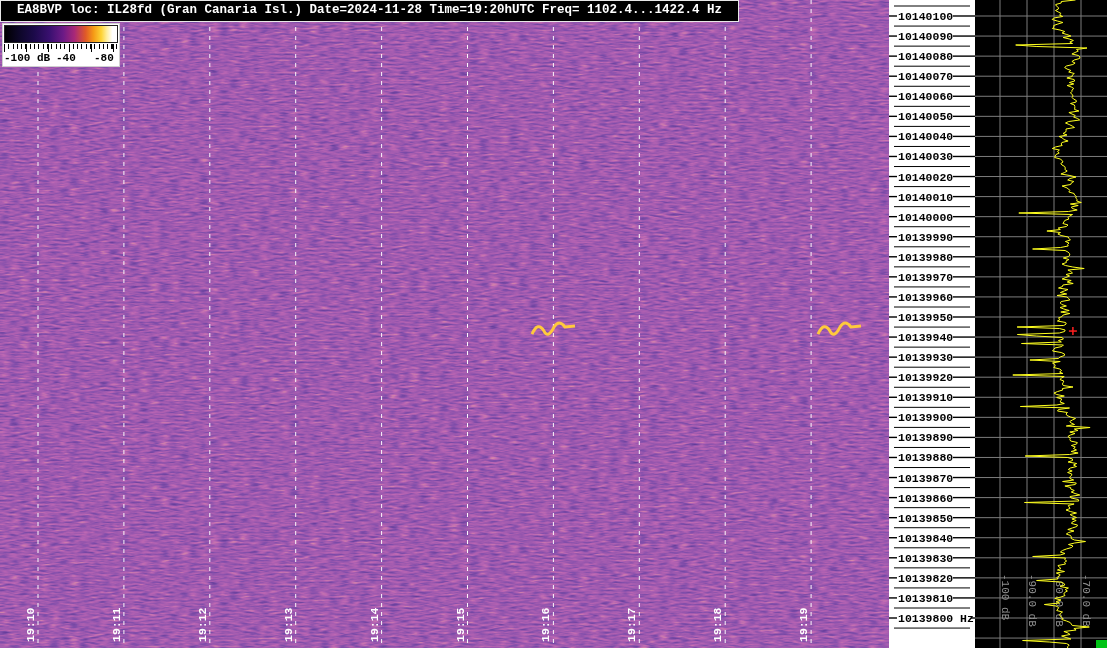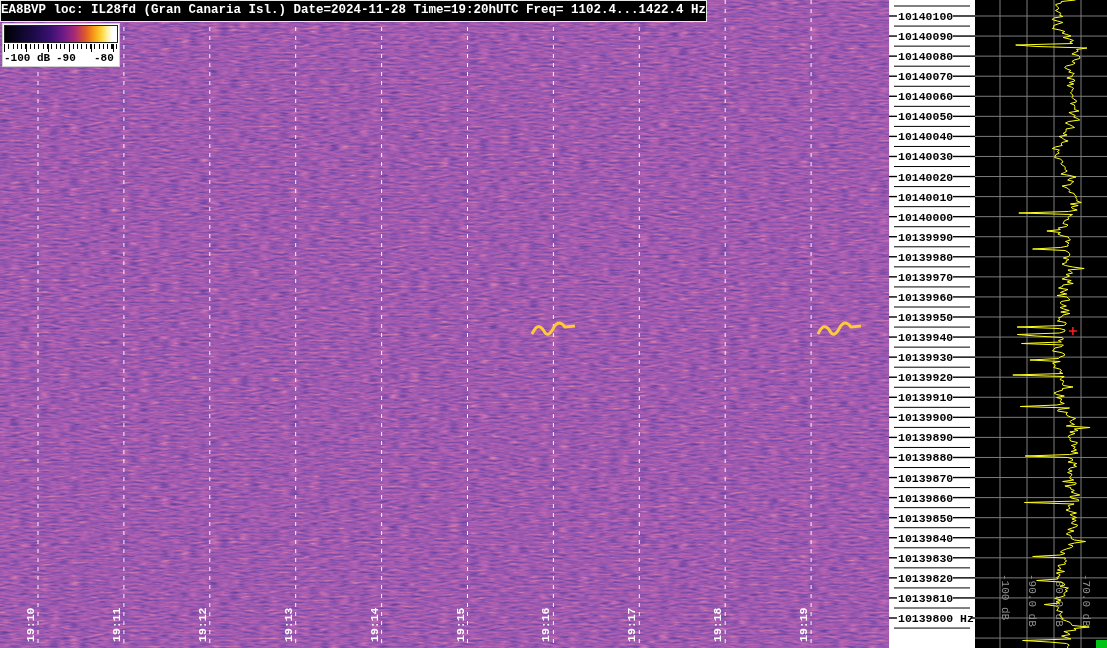--- a/index.html
+++ b/index.html
@@ -1,21 +1,21 @@
 <!DOCTYPE html>
 <html><head>
 <meta charset="utf-8">
 <style>
   html,body{margin:0;padding:0;background:#444;}
   .screen{position:relative;width:1107px;height:648px;overflow:hidden;background:#2a1058;
           font-family:"Liberation Mono","DejaVu Sans Mono",monospace;}
   .waterfall{position:absolute;left:0;top:0;width:889px;height:648px;}
   .waterfall svg{position:absolute;left:0;top:0;}
   .header{position:absolute;left:0;top:0;height:20px;background:#000;border:1px solid #e8e8e8;
-          color:#fff;font-size:12.5px;font-weight:bold;line-height:18px;padding:0 0;white-space:nowrap;}
+          color:#fff;font-size:12.5px;font-weight:bold;line-height:18px;padding:0 16px;white-space:nowrap;}
   .legend{position:absolute;left:2px;top:23px;width:114px;background:#fff;border:1px solid #d0d0d0;padding:1px;}
   .grad{height:16px;border:1px solid #222;
     background:linear-gradient(90deg,#000 0%,#0c0626 12%,#1c0a4a 26%,#3a1070 40%,#6c1a86 52%,
       #a82878 62%,#e05a28 72%,#f59a16 79%,#fdd335 86%,#ffefa0 91%,#fff 96%,#fff 100%);}
   .ruler{height:8px;margin-top:1px;
     background-image:
       repeating-linear-gradient(90deg,#000 0 1px,transparent 1px 4.3px),
       repeating-linear-gradient(90deg,#000 0 1px,transparent 1px 21.8px);
     background-size:100% 5px,100% 8px;background-repeat:no-repeat;}
   .legend-labels{position:relative;height:13px;font-size:11px;font-weight:bold;color:#000;}
@@ -104,21 +104,21 @@
 
     <div class="header">
       <span>EA8BVP loc: IL28fd (Gran Canaria Isl.) Date=2024-11-28 Time=19:20hUTC Freq= 1102.4...1422.4 Hz</span>
     </div>
 
     <div class="legend">
       <div class="grad"></div>
       <div class="ruler"></div>
       <div class="legend-labels">
         <span class="ll0">-100 dB</span>
-        <span class="ll1">-90</span>
+        <span class="ll1">-40</span>
         <span class="ll2">-80</span>
       </div>
     </div>
   </div>
 
   <svg class="right-svg" id="rt-svg" width="218" height="648">
       <rect x="0" y="0" width="86" height="648" fill="#fff"></rect>
       <rect x="86" y="0" width="132" height="648" fill="#000"></rect>
       <line x1="5" y1="6" x2="81" y2="6" stroke="#000" stroke-width="1"></line>
       <line x1="5" y1="26.0667" x2="81" y2="26.0667" stroke="#000" stroke-width="1"></line>

